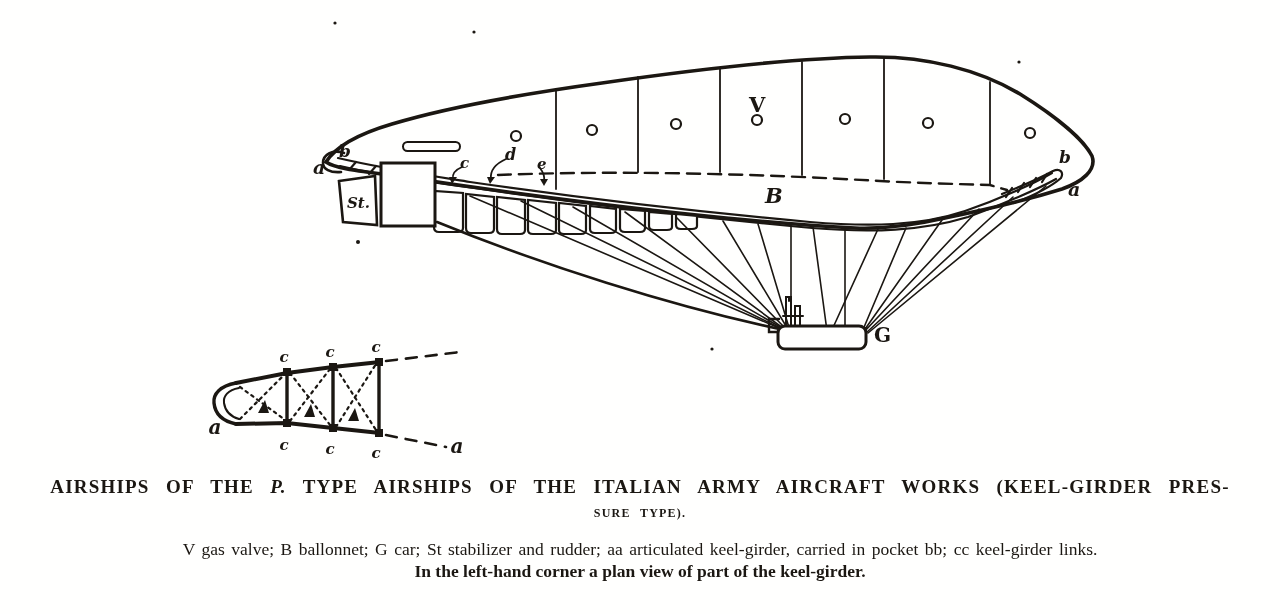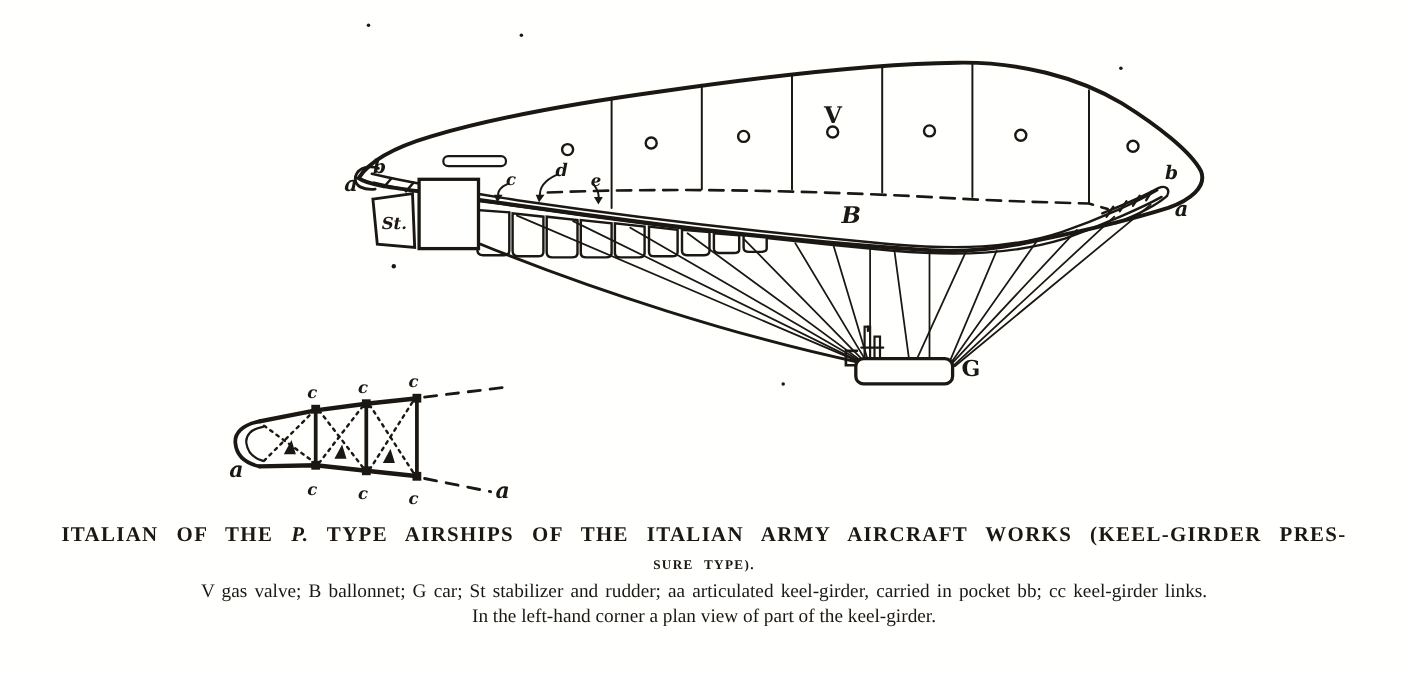--- a/index.html
+++ b/index.html
@@ -4,22 +4,22 @@
 <style>
   html,body{margin:0;padding:0;background:#e8e8e8;}
   .page{position:relative;width:1280px;height:614px;background:#fffffe;overflow:hidden;
         font-family:"Liberation Serif",serif;color:#1b1712;}
   .figure-svg{position:absolute;left:0;top:0;}
   .caption{position:absolute;left:0;top:474px;width:1280px;text-align:center;}
   .title-line1{font-size:19px;font-weight:bold;letter-spacing:1.2px;word-spacing:0.55em;
                white-space:nowrap;line-height:26px;}
   .title-line2{font-size:12px;font-weight:bold;letter-spacing:1.2px;word-spacing:0.45em;line-height:26px;}
   .ship-class{font-style:italic;}
-  .legend-line{font-size:17.5px;line-height:22px;margin-top:0;word-spacing:0.12em;white-space:nowrap;}
-  .note-line{font-size:17.5px;line-height:22px;}
+  .legend-line{font-size:17.5px;line-height:22px;margin-top:12px;word-spacing:0.12em;white-space:nowrap;}
+  .note-line{font-size:17.5px;line-height:22px;font-weight:bold;}
   svg text{font-family:"DejaVu Serif",serif;fill:#1b1712;}
   .lbl-cursive{font-style:italic;font-weight:bold;}
   .lbl-upright{font-weight:bold;}
 </style>
 </head>
 <body>
 
 <div class="page">
 
 <svg class="figure-svg" width="1280" height="474" viewBox="0 0 1280 474">
@@ -218,21 +218,21 @@
       <circle cx="335" cy="23" r="1.6"></circle>
       <circle cx="474" cy="32" r="1.6"></circle>
       <circle cx="1019" cy="62" r="1.6"></circle>
       <circle cx="712" cy="349" r="1.6"></circle>
     </g>
   </g>
 </svg>
 
 <div class="caption">
   <div class="title-line1">
-    <span>ITALIAN OF THE</span>
+    <span>AIRSHIPS OF THE</span>
     <span class="ship-class">P.</span>
     <span>TYPE AIRSHIPS OF THE ITALIAN ARMY AIRCRAFT WORKS (KEEL-GIRDER PRES-</span>
   </div>
   <div class="title-line2">SURE TYPE).</div>
   <div class="legend-line">V gas valve; B ballonnet; G car; St stabilizer and rudder; aa articulated keel-girder, carried in pocket bb; cc keel-girder links.</div>
   <div class="note-line">In the left-hand corner a plan view of part of the keel-girder.</div>
 </div>
 
 </div>
 

